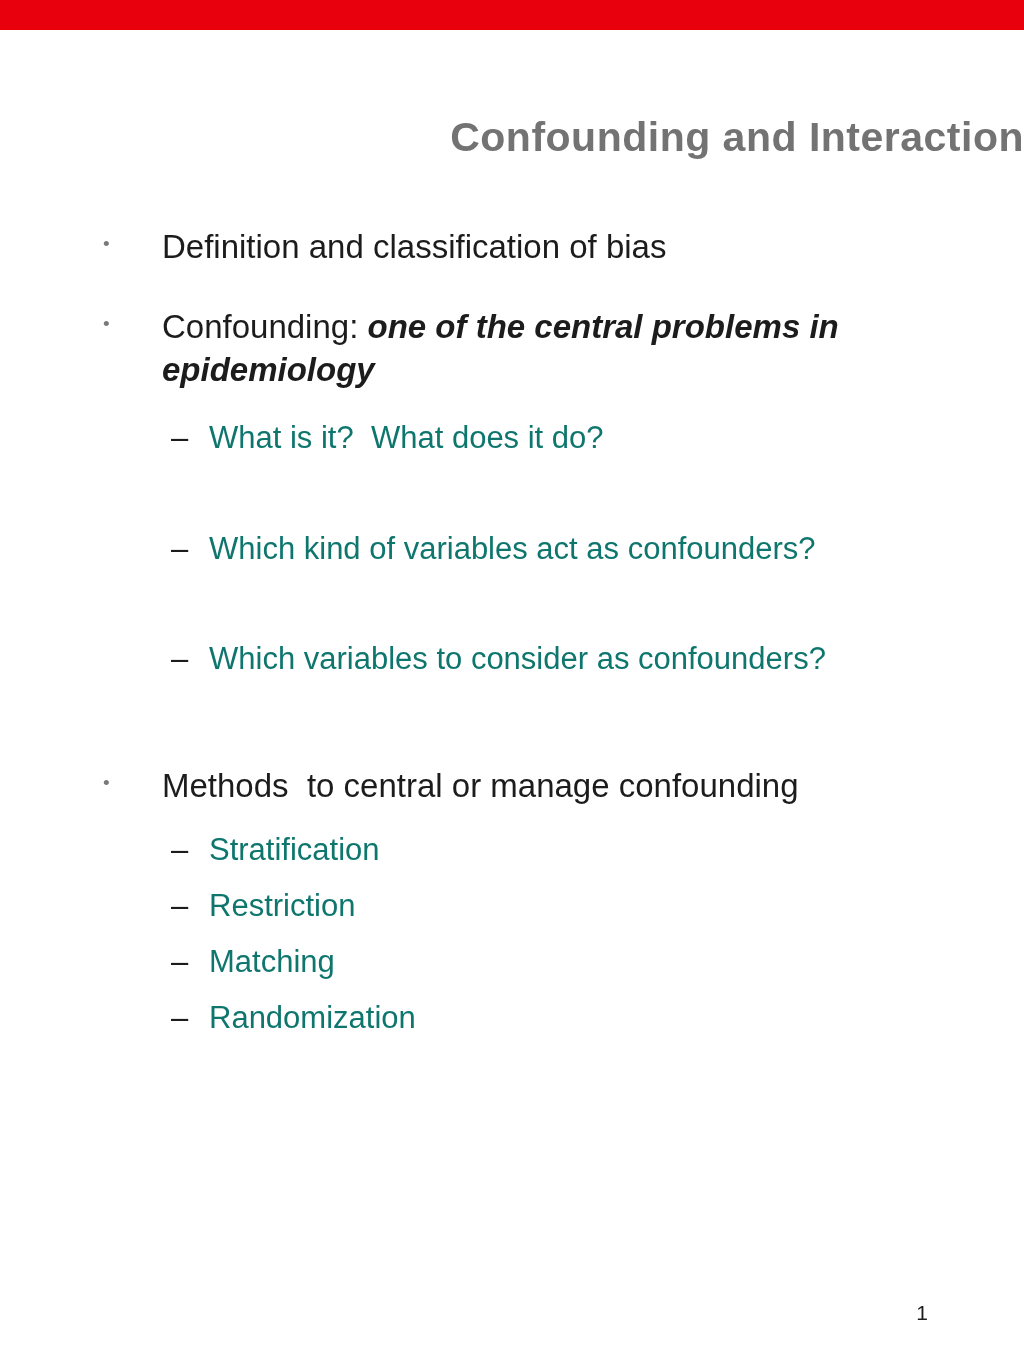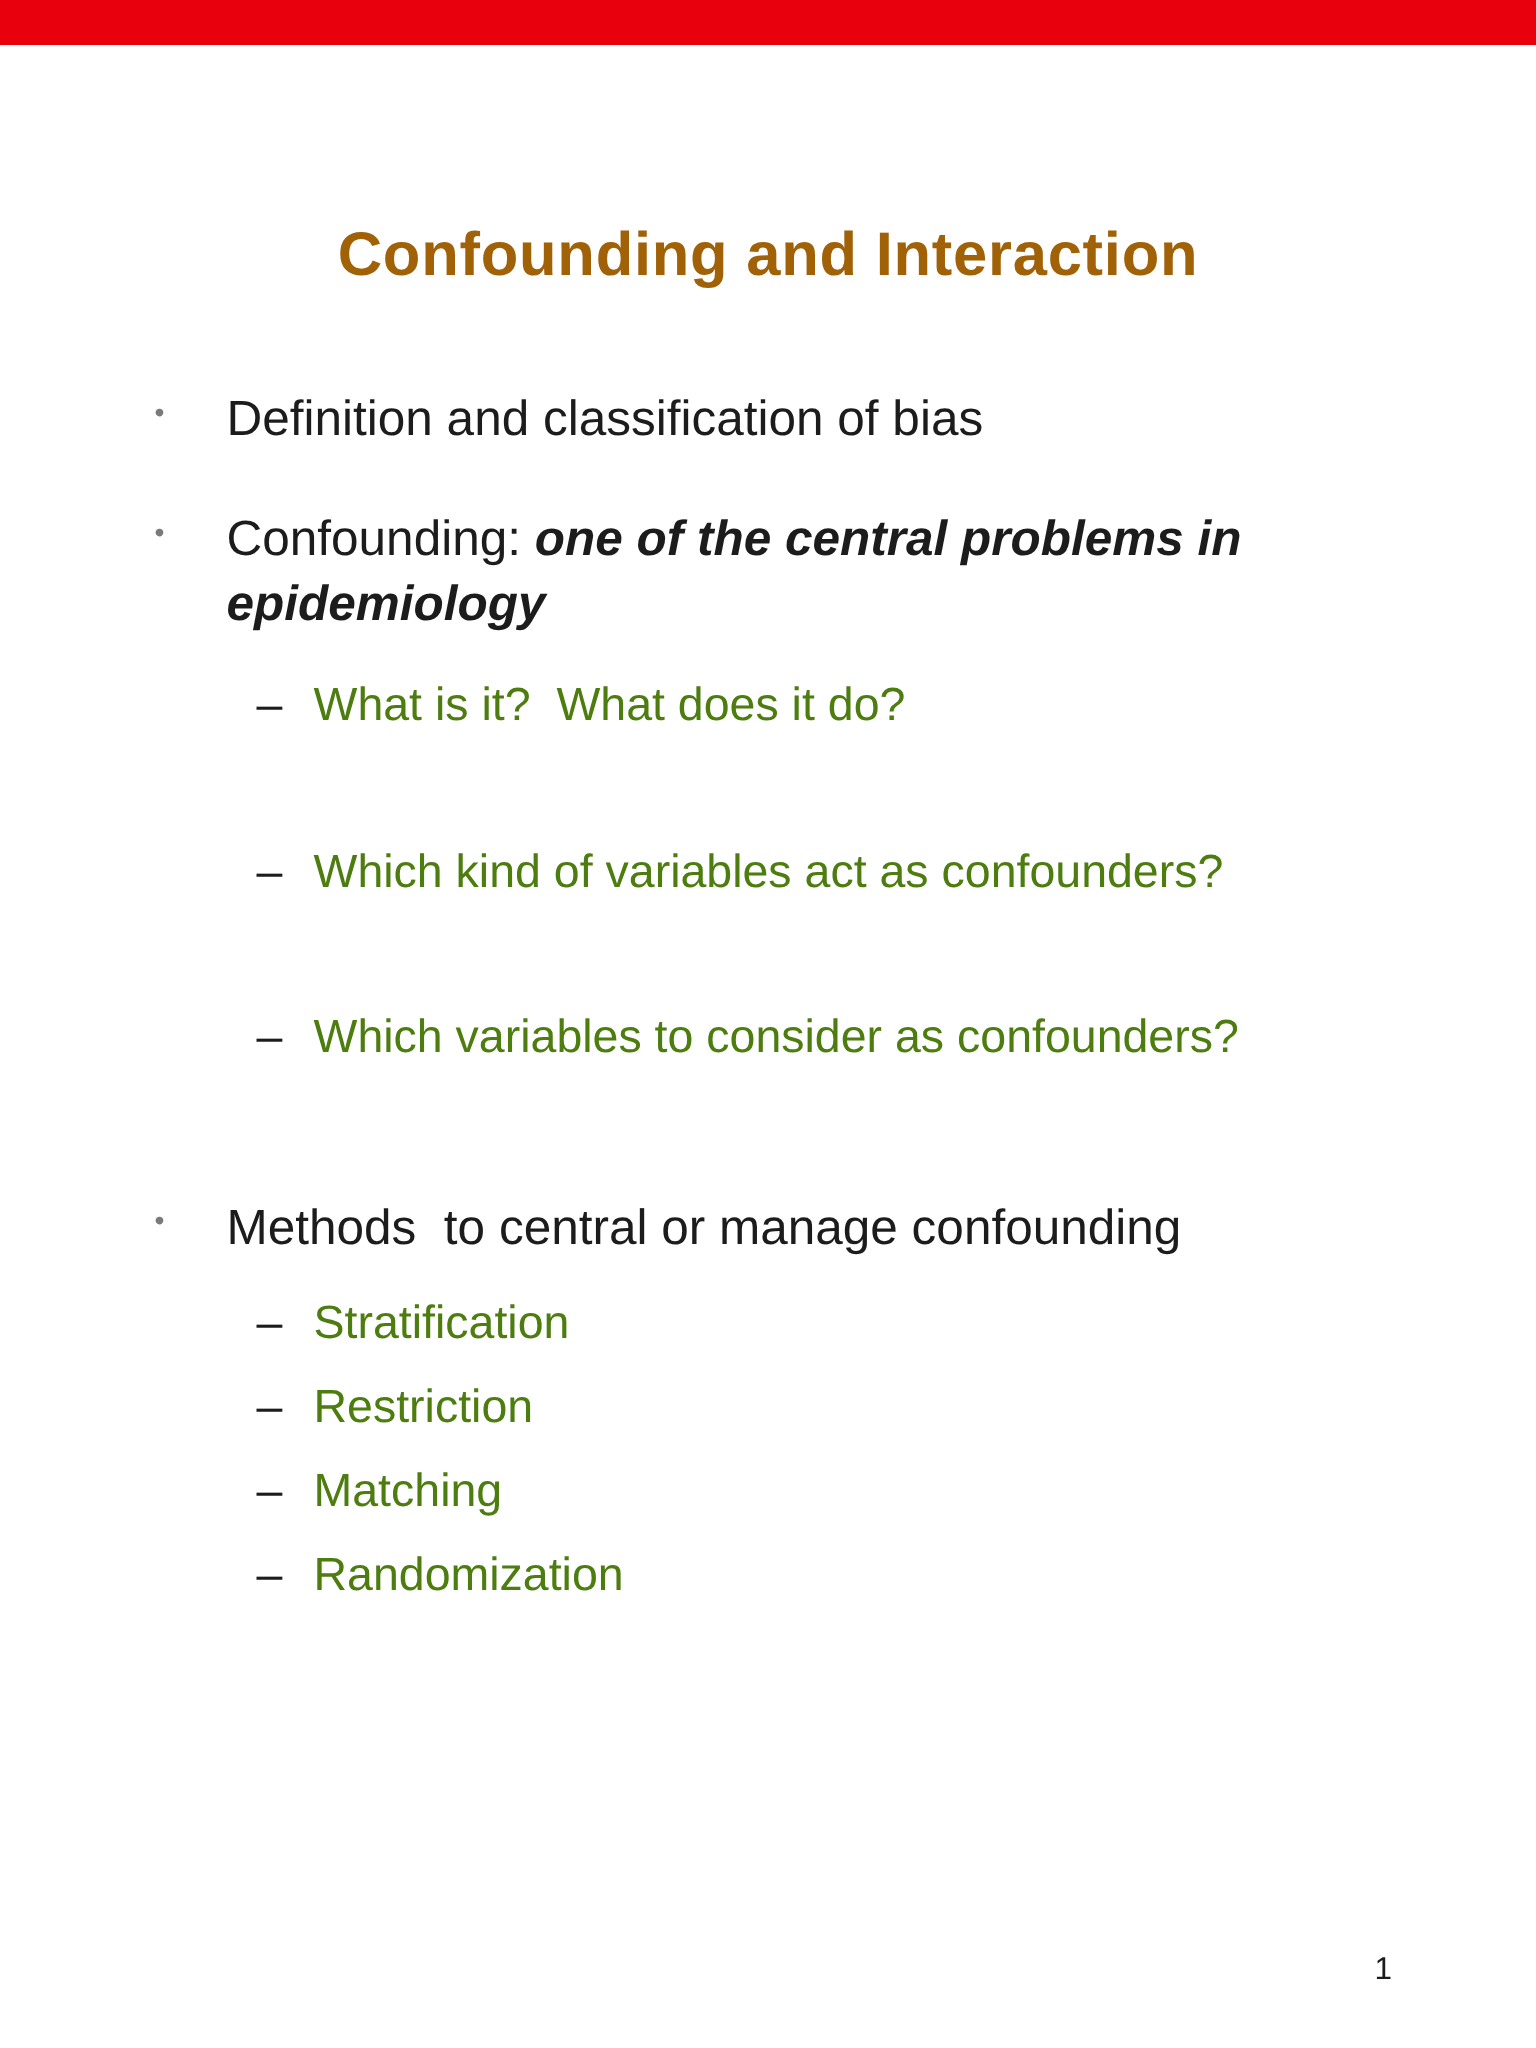--- a/index.html
+++ b/index.html
@@ -15,25 +15,25 @@
     background: #ffffff;
     overflow: hidden;
     color: #1c1c1c;
   }
   .top-bar {
     width: 100%;
     height: 30px;
     background: #e8000d;
   }
   .title {
-    margin: 116px 0 0 0;
-    text-align: center;
+    margin: 84px 0 0 0;
+    text-align: right;
     font-size: 41px;
     font-weight: bold;
-    color: #a16207;
+    color: #737373;
     letter-spacing: 0.5px;
   }
   .body {
     margin-top: 64px;
     padding-left: 103px;
     padding-right: 58px;
   }
   .row {
     display: flex;
     align-items: flex-start;
@@ -43,34 +43,35 @@
     font-size: 19px;
     color: #7a7a7a;
     padding-top: 9px;
     line-height: 1;
   }
   .l1 .text {
     font-size: 33px;
     line-height: 1.32;
     color: #1c1c1c;
     white-space: pre-wrap;
+    margin-left: 11px;
   }
   .l2 {
     margin-left: 68px;
   }
   .l2 .marker {
     flex: 0 0 38px;
     font-size: 31px;
     line-height: 1.32;
     color: #1c1c1c;
   }
   .l2 .text {
     font-size: 31px;
     line-height: 1.32;
-    color: #4d7c0f;
+    color: #0f766e;
     white-space: pre-wrap;
   }
   .emphasis {
     font-weight: bold;
     font-style: italic;
   }
   .mt-b1 { margin-top: 64px; }
   .mt-b2 { margin-top: 36px; }
   .mt-s1 { margin-top: 26px; }
   .mt-sgap { margin-top: 70px; }

